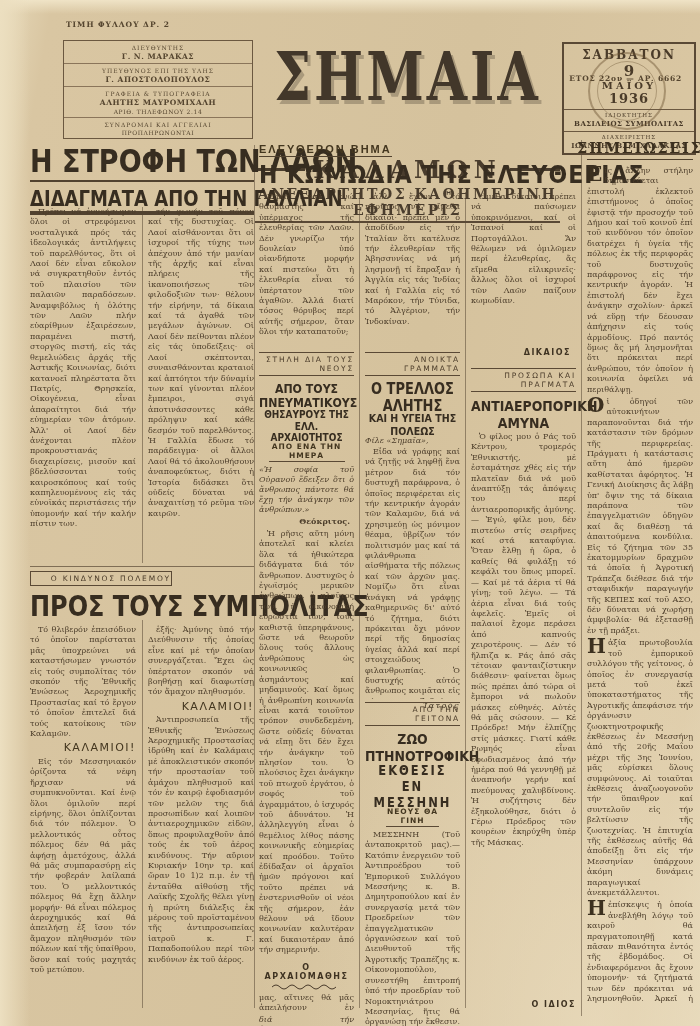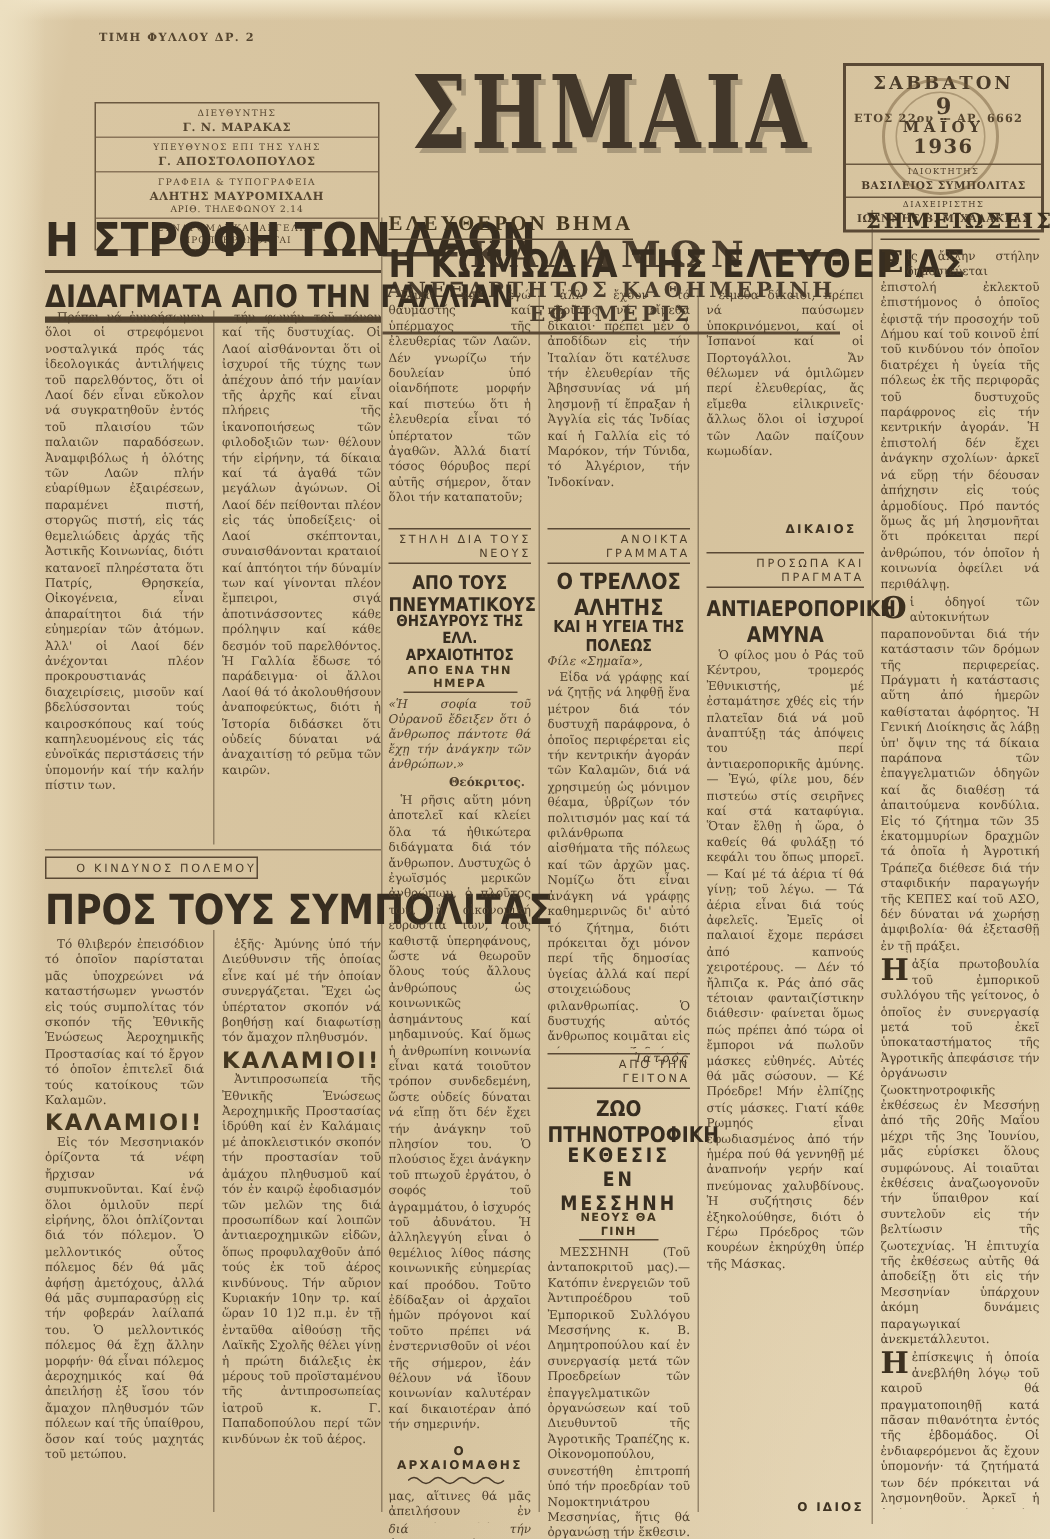--- a/index.html
+++ b/index.html
@@ -10,21 +10,21 @@
       linear-gradient(100deg,#e6d8b8 0%,#d9c6a2 6%,#d5c29d 55%,#dbc8a4 92%,#e3d4b4 100%);
     font-family:"DejaVu Serif",serif; color:#4d3e2b;
   }
   .edge-top{position:absolute;left:0;top:0;width:100%;height:14px;
     background:linear-gradient(#efe3c6,rgba(239,227,198,0));}
   .edge-left{position:absolute;left:0;top:0;width:30px;height:100%;
     background:linear-gradient(90deg,#ecdfc0,rgba(236,223,192,0));}
   .abs{position:absolute;}
   
   .price{font-size:7.5px;letter-spacing:1px;font-weight:bold;color:#55452f;}
-  .infobox{border:1px solid #6b5840;font-size:6.5px;text-align:center;color:#55452f;margin-top:28px;}
+  .infobox{border:1px solid #6b5840;font-size:6.5px;text-align:center;color:#55452f;}
   .inforow{padding:3px 2px 2px;border-bottom:1px solid #8a755a;}
   .inforow:last-child{border-bottom:none;}
   .inforow .l1{display:block;font-size:6px;letter-spacing:1px;margin-bottom:1px;}
   .inforow .l2{display:block;font-size:7.5px;font-weight:bold;letter-spacing:.5px;}
   .inforow .l3{display:block;font-size:6px;letter-spacing:.6px;margin-top:1px;}
   .mast-title{font-family:"DejaVu Serif",serif;font-weight:bold;font-size:52px;
     letter-spacing:3px;color:#42372a;transform:scaleY(1.3);transform-origin:top center;
     text-shadow:3px 3px 0 rgba(66,55,42,.30);white-space:nowrap;text-align:center;}
   .mast-sub{display:flex;align-items:center;justify-content:flex-start;gap:8px;
     font-size:24px;font-weight:bold;letter-spacing:6px;color:#4a3d2d;}
@@ -44,22 +44,22 @@
   .stamp .inner{position:absolute;left:7px;top:7px;right:7px;bottom:7px;
     border-radius:50%;border:1px solid rgba(108,84,52,.40);}
   
   .h-big{font-family:"DejaVu Sans",sans-serif;font-weight:bold;color:#372d20;
     text-align:center;transform:scaleY(1.15);transform-origin:top center;white-space:nowrap;}
   .rule{background:#51422f;}
   .kicker{font-family:"DejaVu Sans",sans-serif;font-size:7.5px;font-weight:normal;
     letter-spacing:1.8px;color:#4a3b29;text-align:right;padding:2px 0;}
   .kicker.boxed{border:1px solid #5a4935;}
   .kicker.lined{border-top:1px solid #5a4935;border-bottom:1px solid #5a4935;}
-  .subhead{font-family:"DejaVu Sans",sans-serif;font-size:15px;font-weight:bold;
-    letter-spacing:1.5px;text-align:left;margin:4px 0 3px;color:#43361f;}
+  .subhead{font-family:"DejaVu Sans",sans-serif;font-size:11px;font-weight:normal;
+    letter-spacing:1.5px;text-align:right;margin:4px 0 3px;color:#43361f;}
   .minihead{font-family:"DejaVu Sans",sans-serif;font-size:7.5px;font-weight:bold;
     letter-spacing:1px;text-align:center;border-bottom:1px solid #5a4935;
     padding-bottom:1px;margin:3px auto;width:80%;color:#43361f;}
   
   .coltext{font-size:8px;line-height:10.4px;text-align:justify;overflow:hidden;
     color:#4d3e2b;}
   .coltext p{margin:0 0 2px;text-indent:8px;}
   .sign{font-family:"DejaVu Sans",sans-serif;font-size:8px;font-weight:bold;
     letter-spacing:1.5px;text-align:right;color:#3f3322;margin-top:2px;}
   .sign.center{text-align:center;}
@@ -165,21 +165,21 @@
     <div class="subhead">ΚΑΛΑΜΙΟΙ!</div>
     <p>Εἰς τόν Μεσσηνιακόν ὁρίζοντα τά νέφη ἤρχισαν νά συμπυκνοῦνται. Καί ἐνῷ ὅλοι ὁμιλοῦν περί εἰρήνης, ὅλοι ὁπλίζονται διά τόν πόλεμον. Ὁ μελλοντικός οὗτος πόλεμος δέν θά μᾶς ἀφήσῃ ἀμετόχους, ἀλλά θά μᾶς συμπαρασύρῃ εἰς τήν φοβεράν λαίλαπά του. Ὁ μελλοντικός πόλεμος θά ἔχῃ ἄλλην μορφήν· θά εἶναι πόλεμος ἀεροχημικός καί θά ἀπειλήσῃ ἐξ ἴσου τόν ἄμαχον πληθυσμόν τῶν πόλεων καί τῆς ὑπαίθρου, ὅσον καί τούς μαχητάς τοῦ μετώπου.</p>
   </div>
   <div class="abs coltext" style="left:148px;top:625px;width:106px;height:383px;">
     <p>ἑξῆς· Ἀμύνης ὑπό τήν Διεύθυνσιν τῆς ὁποίας εἶνε καί μέ τήν ὁποίαν συνεργάζεται. Ἔχει ὡς ὑπέρτατον σκοπόν νά βοηθήσῃ καί διαφωτίσῃ τόν ἄμαχον πληθυσμόν.</p>
     <div class="subhead">ΚΑΛΑΜΙΟΙ!</div>
     <p>Ἀντιπροσωπεία τῆς Ἐθνικῆς Ἑνώσεως Ἀεροχημικῆς Προστασίας ἱδρύθη καί ἐν Καλάμαις μέ ἀποκλειστικόν σκοπόν τήν προστασίαν τοῦ ἀμάχου πληθυσμοῦ καί τόν ἐν καιρῷ ἐφοδιασμόν τῶν μελῶν της διά προσωπίδων καί λοιπῶν ἀντιαεροχημικῶν εἰδῶν, ὅπως προφυλαχθοῦν ἀπό τούς ἐκ τοῦ ἀέρος κινδύνους. Τήν αὔριον Κυριακήν 10ην τρ. καί ὥραν 10 1)2 π.μ. ἐν τῇ ἐνταῦθα αἰθούσῃ τῆς Λαϊκῆς Σχολῆς θέλει γίνῃ ἡ πρώτη διάλεξις ἐκ μέρους τοῦ προϊσταμένου τῆς ἀντιπροσωπείας ἰατροῦ κ. Γ. Παπαδοπούλου περί τῶν κινδύνων ἐκ τοῦ ἀέρος.</p>
   </div>
 
   <div class="abs" style="left:259px;top:138px;width:318px;">
-    <div style="font-family:Liberation Serif, serif;font-size:14px;font-weight:bold;letter-spacing:2px;border-bottom:1px solid #51422f;display:inline-block;padding-bottom:1px;color:#43361f;">ΕΛΕΥΘΕΡΟΝ ΒΗΜΑ</div>
+    <div style="font-family:Liberation Sans, sans-serif;font-size:11px;font-weight:bold;letter-spacing:2px;border-bottom:1px solid #51422f;display:inline-block;padding-bottom:1px;color:#43361f;">ΕΛΕΥΘΕΡΟΝ ΒΗΜΑ</div>
     <div class="h-big" style="font-size:22px;margin-top:3px;letter-spacing:1px;">Η ΚΩΜΩΔΙΑ ΤΗΣ ΕΛΕΥΘΕΡΙΑΣ</div>
   </div>
   <div class="abs coltext" style="left:259px;top:192px;width:95px;height:150px;">
     <p>Εἶμαι καί ἐγώ θαυμαστής καί ὑπέρμαχος τῆς ἐλευθερίας τῶν Λαῶν. Δέν γνωρίζω τήν δουλείαν ὑπό οἱανδήποτε μορφήν καί πιστεύω ὅτι ἡ ἐλευθερία εἶναι τό ὑπέρτατον τῶν ἀγαθῶν. Ἀλλά διατί τόσος θόρυβος περί αὐτῆς σήμερον, ὅταν ὅλοι τήν καταπατοῦν;</p>
   </div>
   <div class="abs coltext" style="left:365px;top:192px;width:95px;height:150px;">
     <p>ἀλλ' ἔχουν τό πλοῦτος νά εἴμεθα δίκαιοι· πρέπει μέν ὁ ἀποδίδων εἰς τήν Ἰταλίαν ὅτι κατέλυσε τήν ἐλευθερίαν τῆς Ἀβησσυνίας νά μή λησμονῇ τί ἔπραξαν ἡ Ἀγγλία εἰς τάς Ἰνδίας καί ἡ Γαλλία εἰς τό Μαρόκον, τήν Τύνιδα, τό Ἀλγέριον, τήν Ἰνδοκίναν.</p>
   </div>
   <div class="abs coltext" style="left:471px;top:192px;width:105px;height:150px;">
     <p>εἴμεθα δίκαιοι, πρέπει νά παύσωμεν ὑποκρινόμενοι, καί οἱ Ἱσπανοί καί οἱ Πορτογάλλοι. Ἄν θέλωμεν νά ὁμιλῶμεν περί ἐλευθερίας, ἄς εἴμεθα εἰλικρινεῖς· ἄλλως ὅλοι οἱ ἰσχυροί τῶν Λαῶν παίζουν κωμωδίαν.</p>

